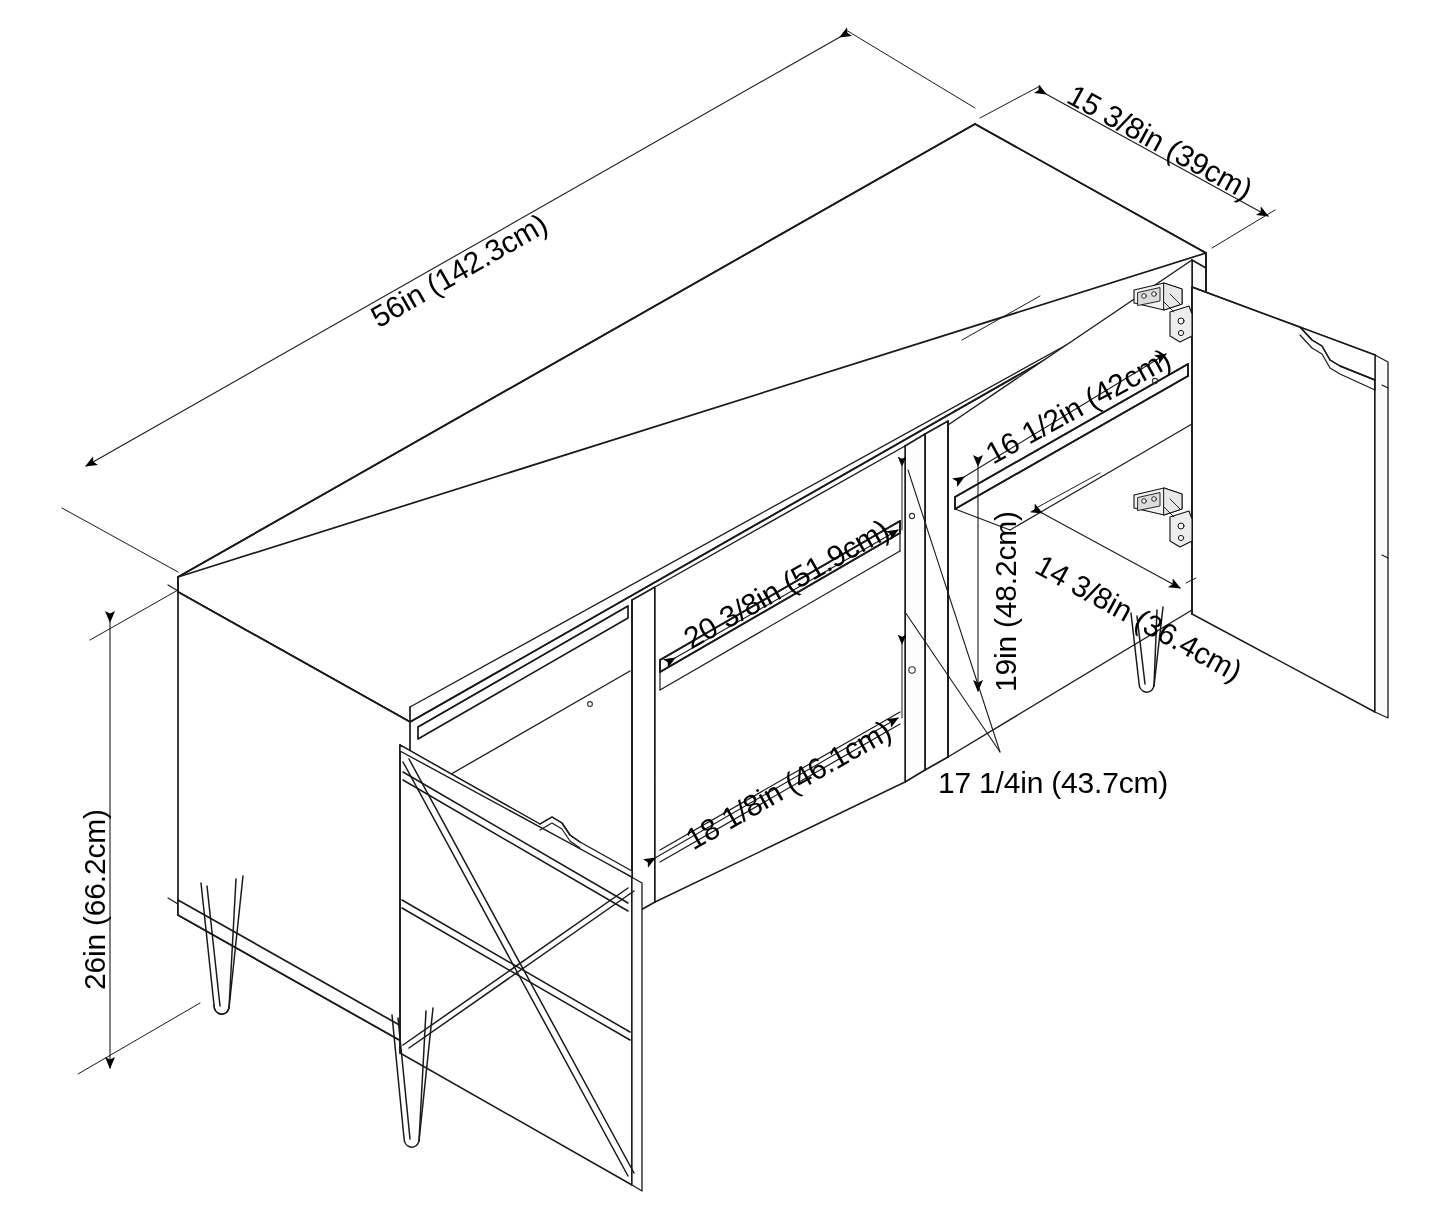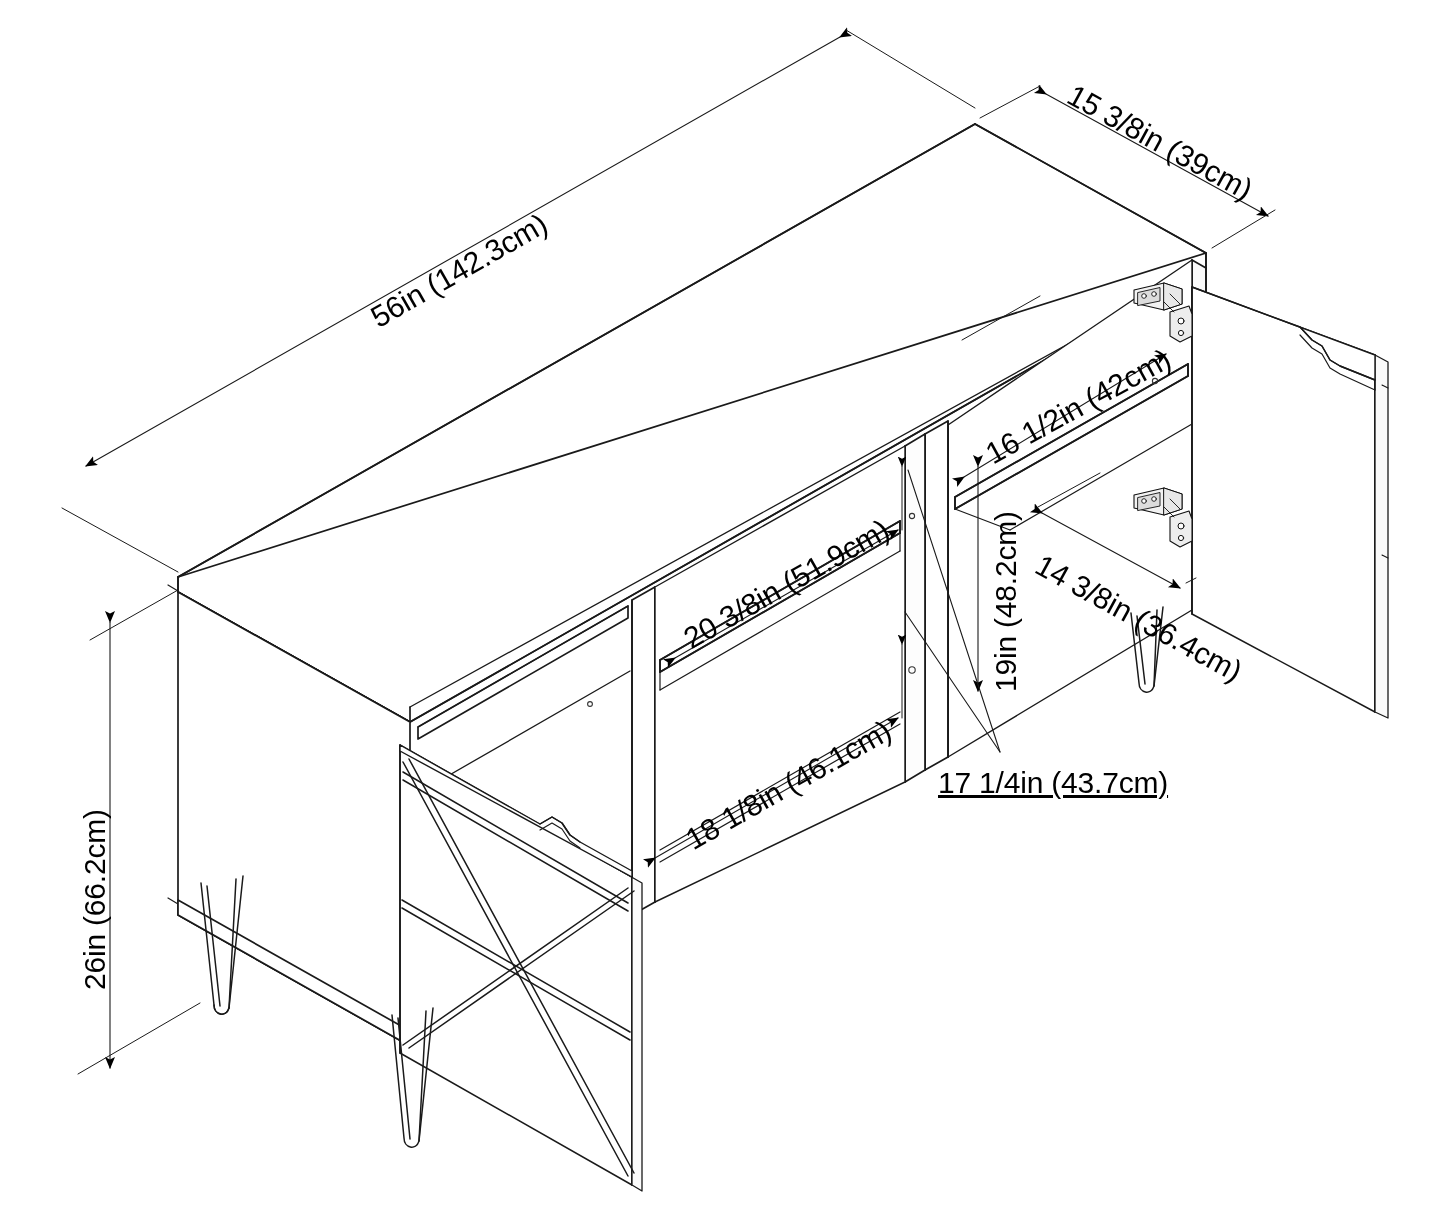--- a/index.html
+++ b/index.html
@@ -280,15 +280,15 @@
   <div class="dim-label" style="left:980px; top:441px; font-size:30px; transform: rotate(-28.8deg);">16 1/2in (42cm)</div>
 
   <div class="dim-label" style="left:989px; top:692px; font-size:30px; transform: rotate(-90deg);">19in (48.2cm)</div>
 
   <div class="dim-label" style="left:1046px; top:548px; font-size:30px; transform: rotate(28.8deg);">14 3/8in (36.4cm)</div>
 
   <div class="dim-label" style="left:678px; top:626px; font-size:30px; transform: rotate(-29.5deg);">20 3/8in (51.9cm)</div>
 
   <div class="dim-label" style="left:680px; top:827px; font-size:30px; transform: rotate(-29.5deg);">18 1/8in (46.1cm)</div>
 
-  <div class="dim-label" style="left:938px; top:766px; font-size:30px;text-decoration:underline;">17 1/4in (43.7cm)</div>
+  <div class="dim-label" style="left:938px; top:766px; font-size:30px;">17 1/4in (43.7cm)</div>
 
 </div>
 
 </body></html>

